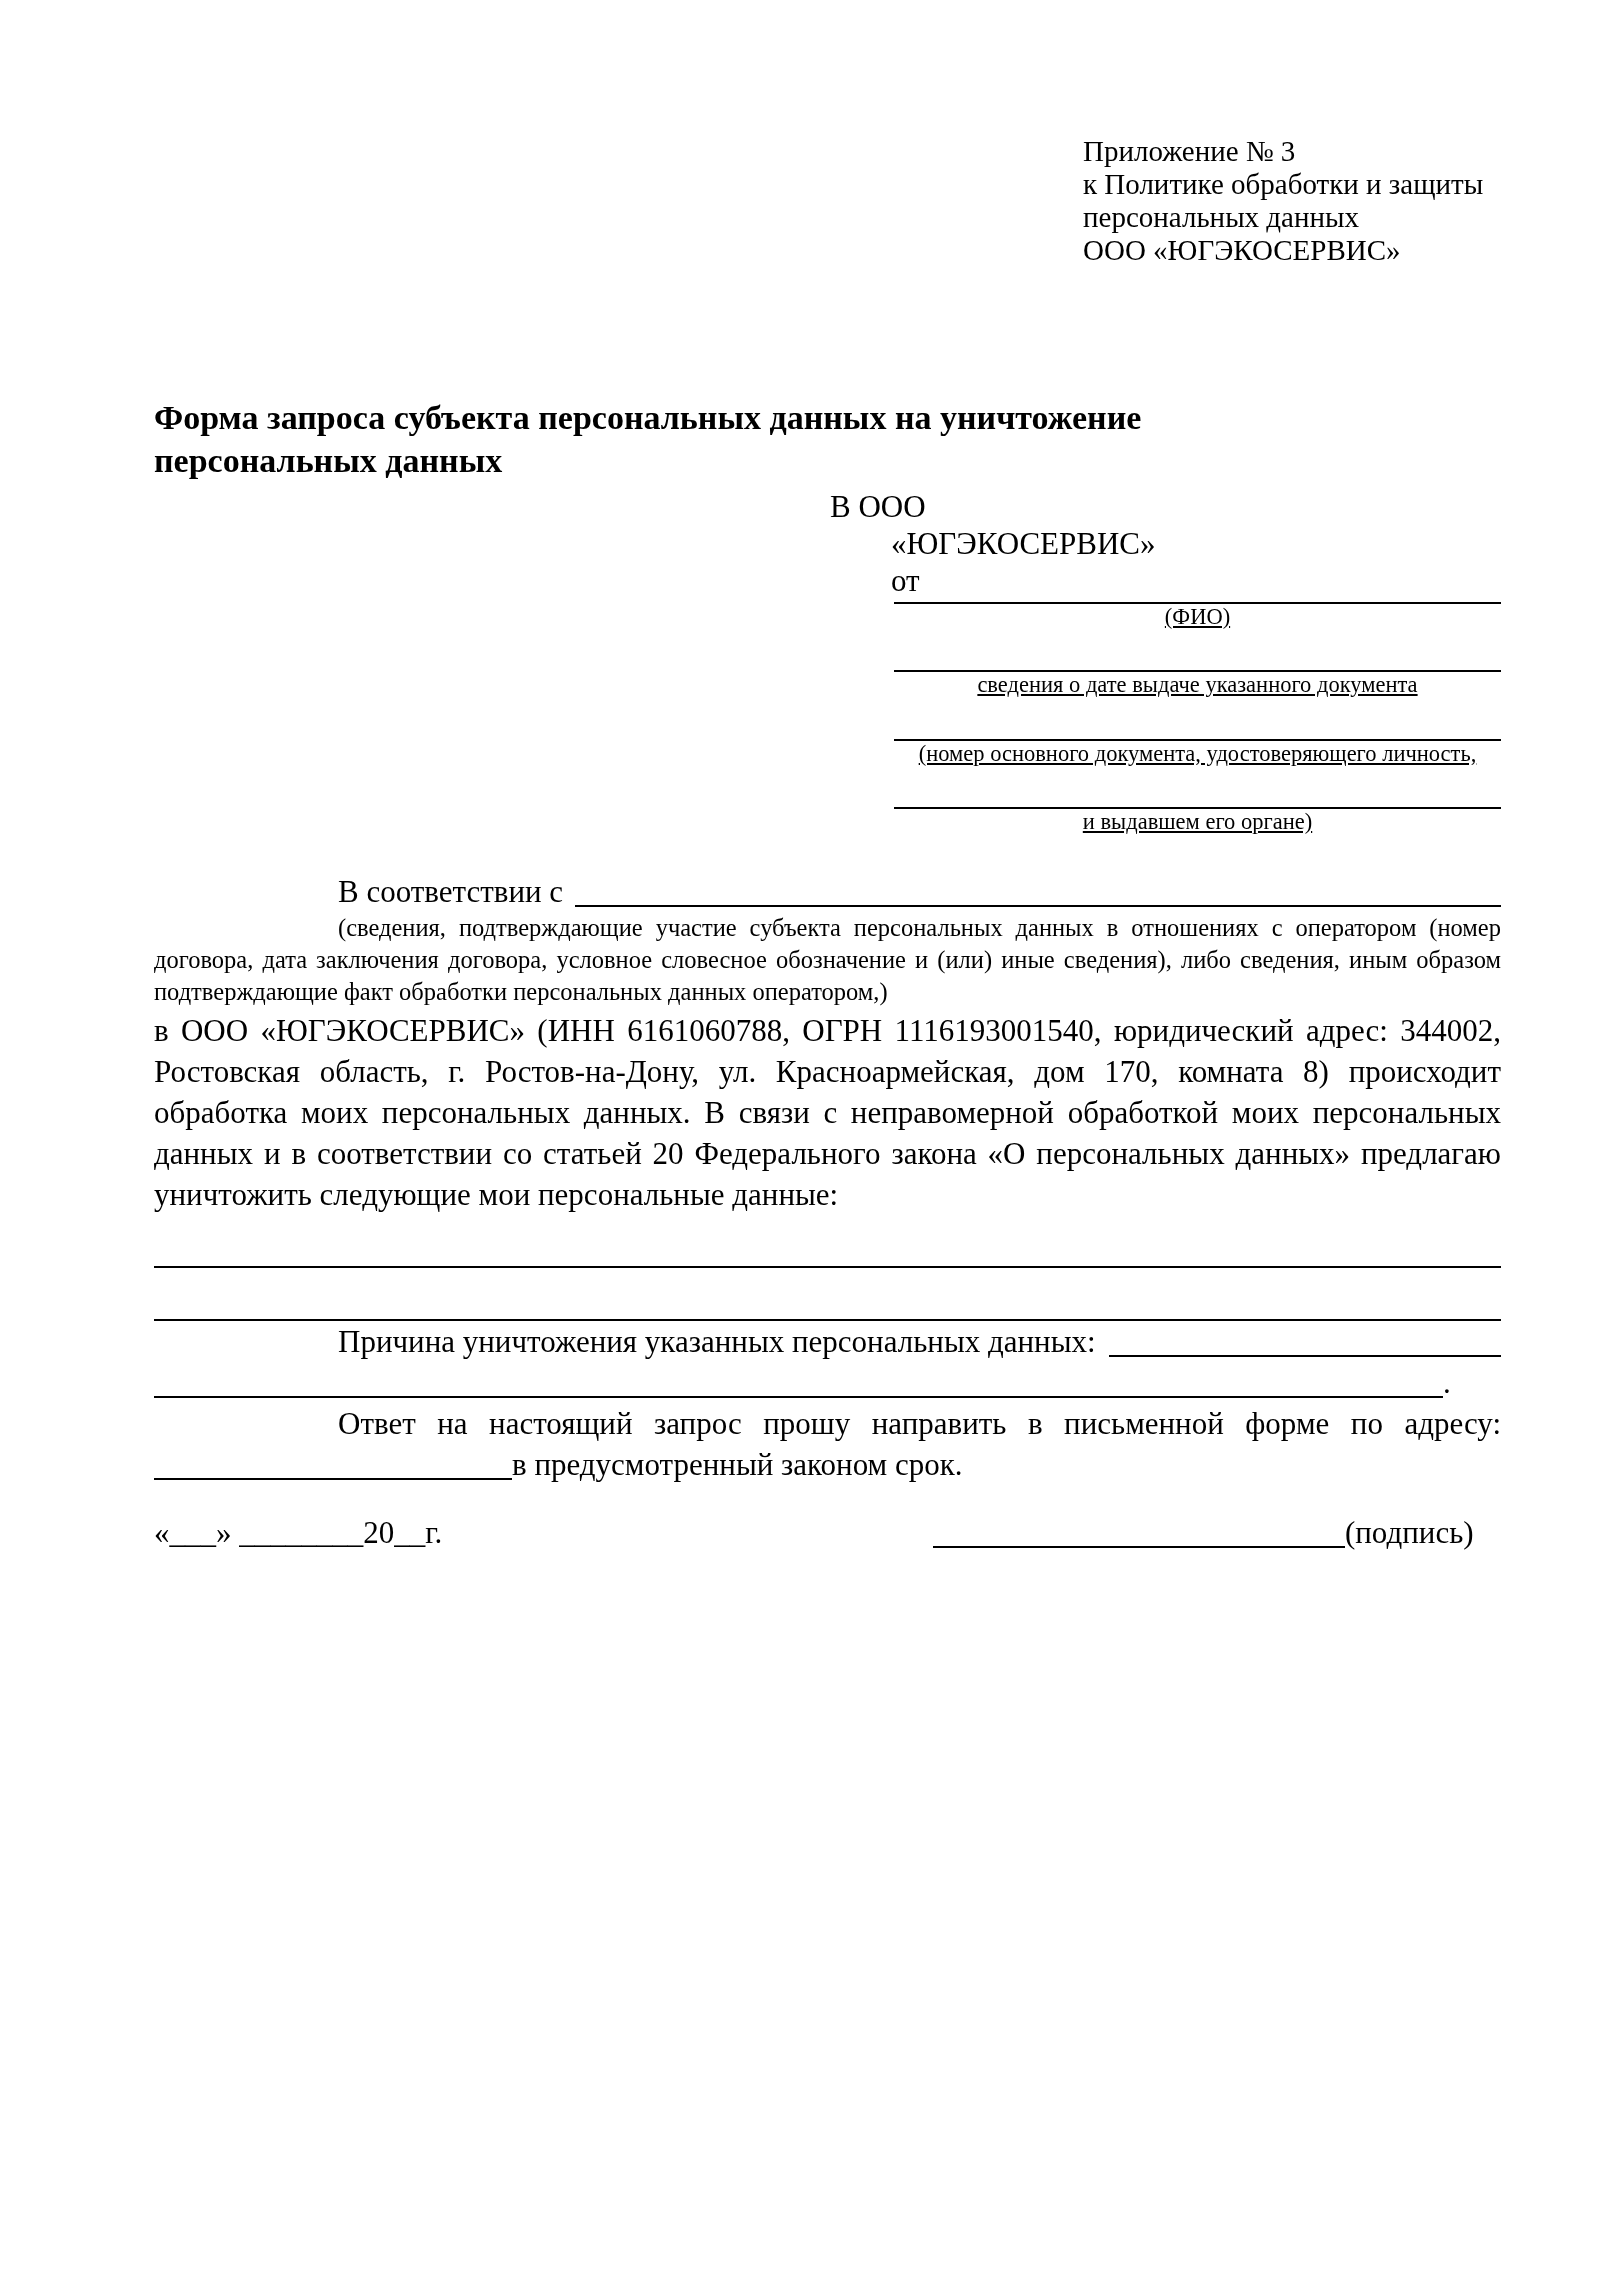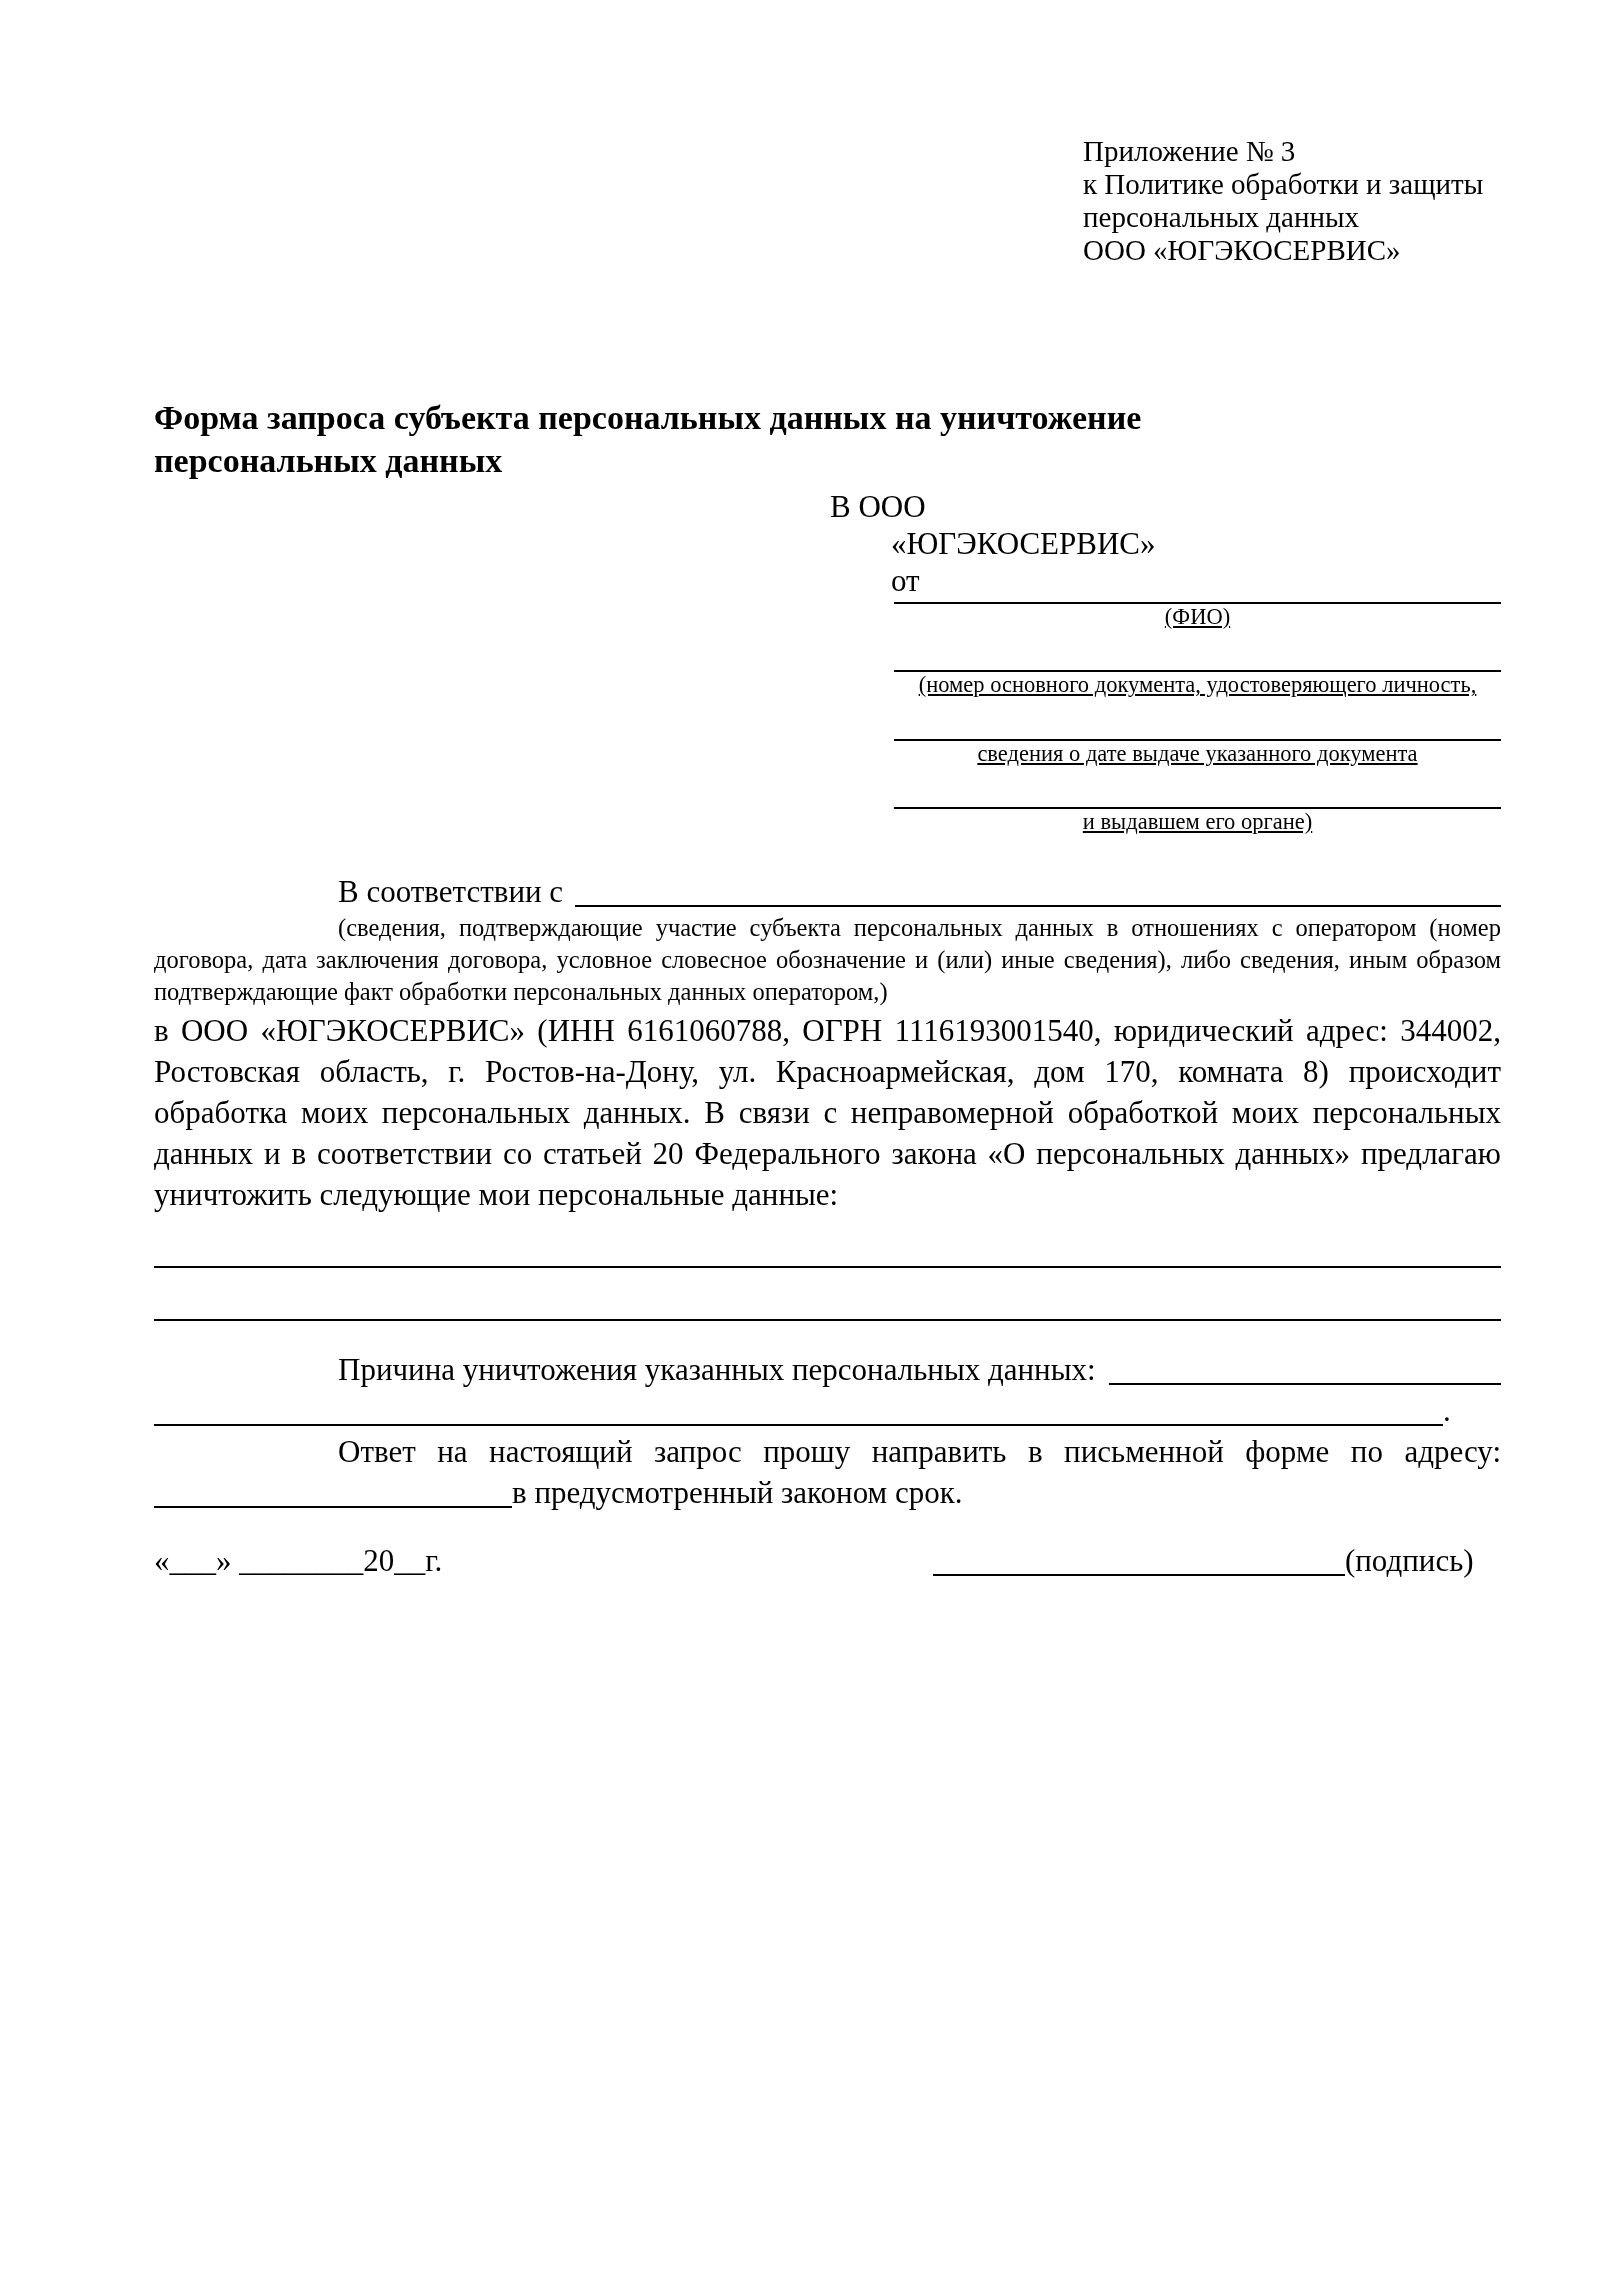--- a/index.html
+++ b/index.html
@@ -28,21 +28,21 @@
   .accordance .lead { margin-left:184px; white-space:nowrap; }
   .fill { border-bottom:2px solid #000; }
   .accordance .fill { flex:1; margin-left:11.8px; margin-bottom:4.9px; }
   
   .note { font-size:24.5px; line-height:32px; text-align:justify; text-indent:184px; margin-top:0px; }
   
   .body-par { text-align:justify; margin-top:2px; }
   
   .blank-row { border-bottom:2px solid #000; height:53px; }
   
-  .reason-row1 { display:flex; margin-top:28px; }
+  .reason-row1 { display:flex; margin-top:0; }
   .reason-row1 .lead { margin-left:184px; white-space:nowrap; }
   .reason-row1 .fill { flex:1; margin-left:13.7px; margin-bottom:4.9px; }
   .reason-row2 { display:flex; }
   .reason-row2 .fill { width:1289px; margin-bottom:4.9px; }
   
   .reply-row1 { text-indent:184px; text-align:justify; text-align-last:justify; margin-top:0px; }
   .reply-row2 { display:flex; }
   .reply-row2 .fill { width:358px; margin-bottom:4.9px; }
   
   .footer { display:flex; justify-content:space-between; margin-top:27.4px; }
@@ -72,25 +72,25 @@
     <div class="shift">от</div>
   </div>
 
   <div class="fields">
     <div class="field">
       <div class="rule"></div>
       <div class="flabel">(ФИО)</div>
     </div>
     <div class="field">
       <div class="rule"></div>
-      <div class="flabel">(номер основного документа, удостоверяющего личность,</div>
+      <div class="flabel">сведения о дате выдаче указанного документа</div>
     </div>
     <div class="field">
       <div class="rule"></div>
-      <div class="flabel">сведения о дате выдаче указанного документа</div>
+      <div class="flabel">(номер основного документа, удостоверяющего личность,</div>
     </div>
     <div class="field">
       <div class="rule"></div>
       <div class="flabel">и выдавшем его органе)</div>
     </div>
   </div>
 
   <div class="accordance">
     <span class="lead">В соответствии с</span>
     <span class="fill"></span>

